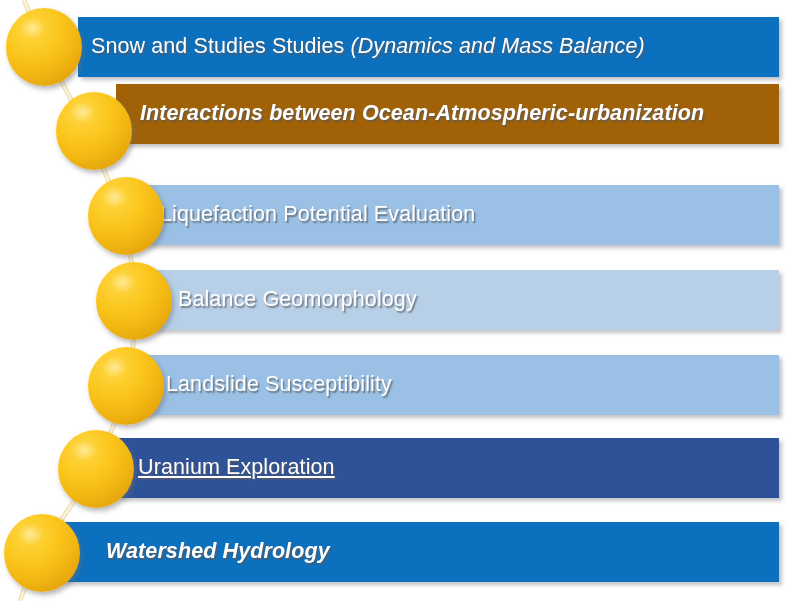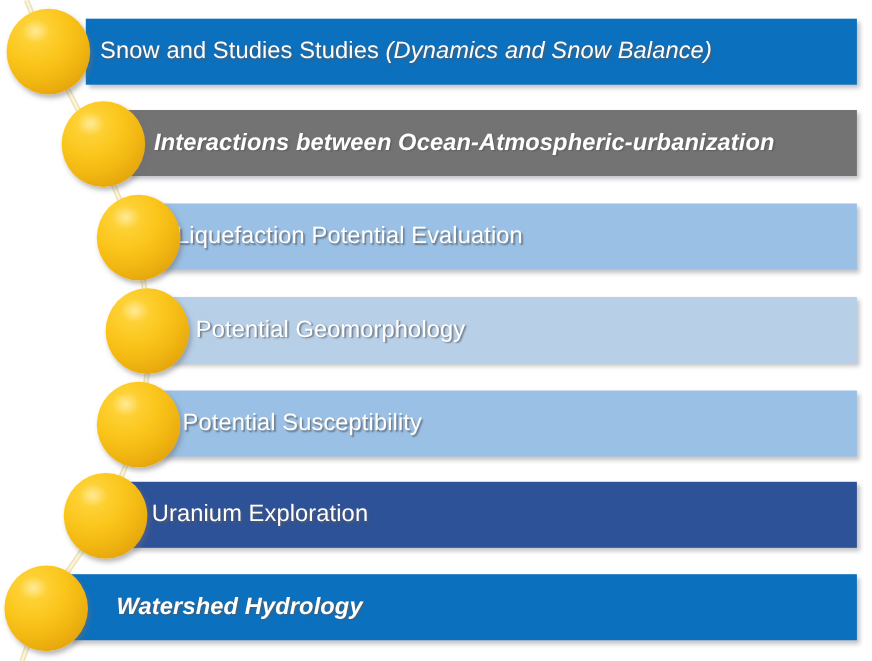--- a/index.html
+++ b/index.html
@@ -104,59 +104,59 @@
 <div id="stage">
 
   <svg id="connector" viewBox="0 0 793 601" preserveAspectRatio="none">
     <polyline points="24,0 44,48 88,132 124,218 138,302 128,388 96,470 36,556 20,601" fill="none" stroke="#EFE3B8" stroke-width="5" stroke-linejoin="round"></polyline>
     <polyline points="24,0 44,48 88,132 124,218 138,302 128,388 96,470 36,556 20,601" fill="none" stroke="#FBF4DE" stroke-width="2" stroke-linejoin="round"></polyline>
   </svg>
 
   <div class="row">
     <div class="bar" style="left:78px; top:17px; width:701px; background:#0B70BE;">
       <span class="bar-label" style="margin-left:13px;">
-        <span>Snow and Studies Studies </span><span class="em">(Dynamics and Snow Balance)</span>
+        <span>Snow and Studies Studies </span><span class="em">(Dynamics and Mass Balance)</span>
       </span>
     </div>
     <div class="ball" style="left:6px; top:8px;"></div>
   </div>
 
   <div class="row">
-    <div class="bar" style="left:116px; top:100px; width:663px; background:#737373;">
+    <div class="bar" style="left:116px; top:84px; width:663px; background:#a16207;">
       <span class="bar-label italic" style="margin-left:24px;">
         <span>Interactions between  Ocean-Atmospheric-urbanization</span>
       </span>
     </div>
     <div class="ball" style="left:56px; top:92px;"></div>
   </div>
 
   <div class="row">
     <div class="bar" style="left:144px; top:185px; width:635px; background:#9AC1E5;">
       <span class="bar-label" style="margin-left:16px;text-align:center;">Liquefaction Potential Evaluation</span>
     </div>
     <div class="ball" style="left:88px; top:177px;"></div>
   </div>
 
   <div class="row">
     <div class="bar" style="left:152px; top:270px; width:627px; background:#B7D0E8;">
-      <span class="bar-label" style="margin-left:26px;">Potential Geomorphology</span>
+      <span class="bar-label" style="margin-left:26px;">Balance Geomorphology</span>
     </div>
     <div class="ball" style="left:96px; top:262px;"></div>
   </div>
 
   <div class="row">
     <div class="bar" style="left:143px; top:355px; width:636px; background:#9AC1E5;">
-      <span class="bar-label" style="margin-left:23px;">Potential Susceptibility</span>
+      <span class="bar-label" style="margin-left:23px;">Landslide Susceptibility</span>
     </div>
     <div class="ball" style="left:88px; top:347px;"></div>
   </div>
 
   <div class="row">
     <div class="bar" style="left:118px; top:438px; width:661px; background:#2E5298;">
-      <span class="bar-label" style="margin-left:20px;">Uranium Exploration</span>
+      <span class="bar-label" style="margin-left:20px;text-decoration:underline;">Uranium Exploration</span>
     </div>
     <div class="ball" style="left:58px; top:430px;"></div>
   </div>
 
   <div class="row">
     <div class="bar" style="left:62px; top:522px; width:717px; background:#0B70BE;">
       <span class="bar-label italic" style="margin-left:44px;">Watershed Hydrology</span>
     </div>
     <div class="ball" style="left:4px; top:514px;"></div>
   </div>

